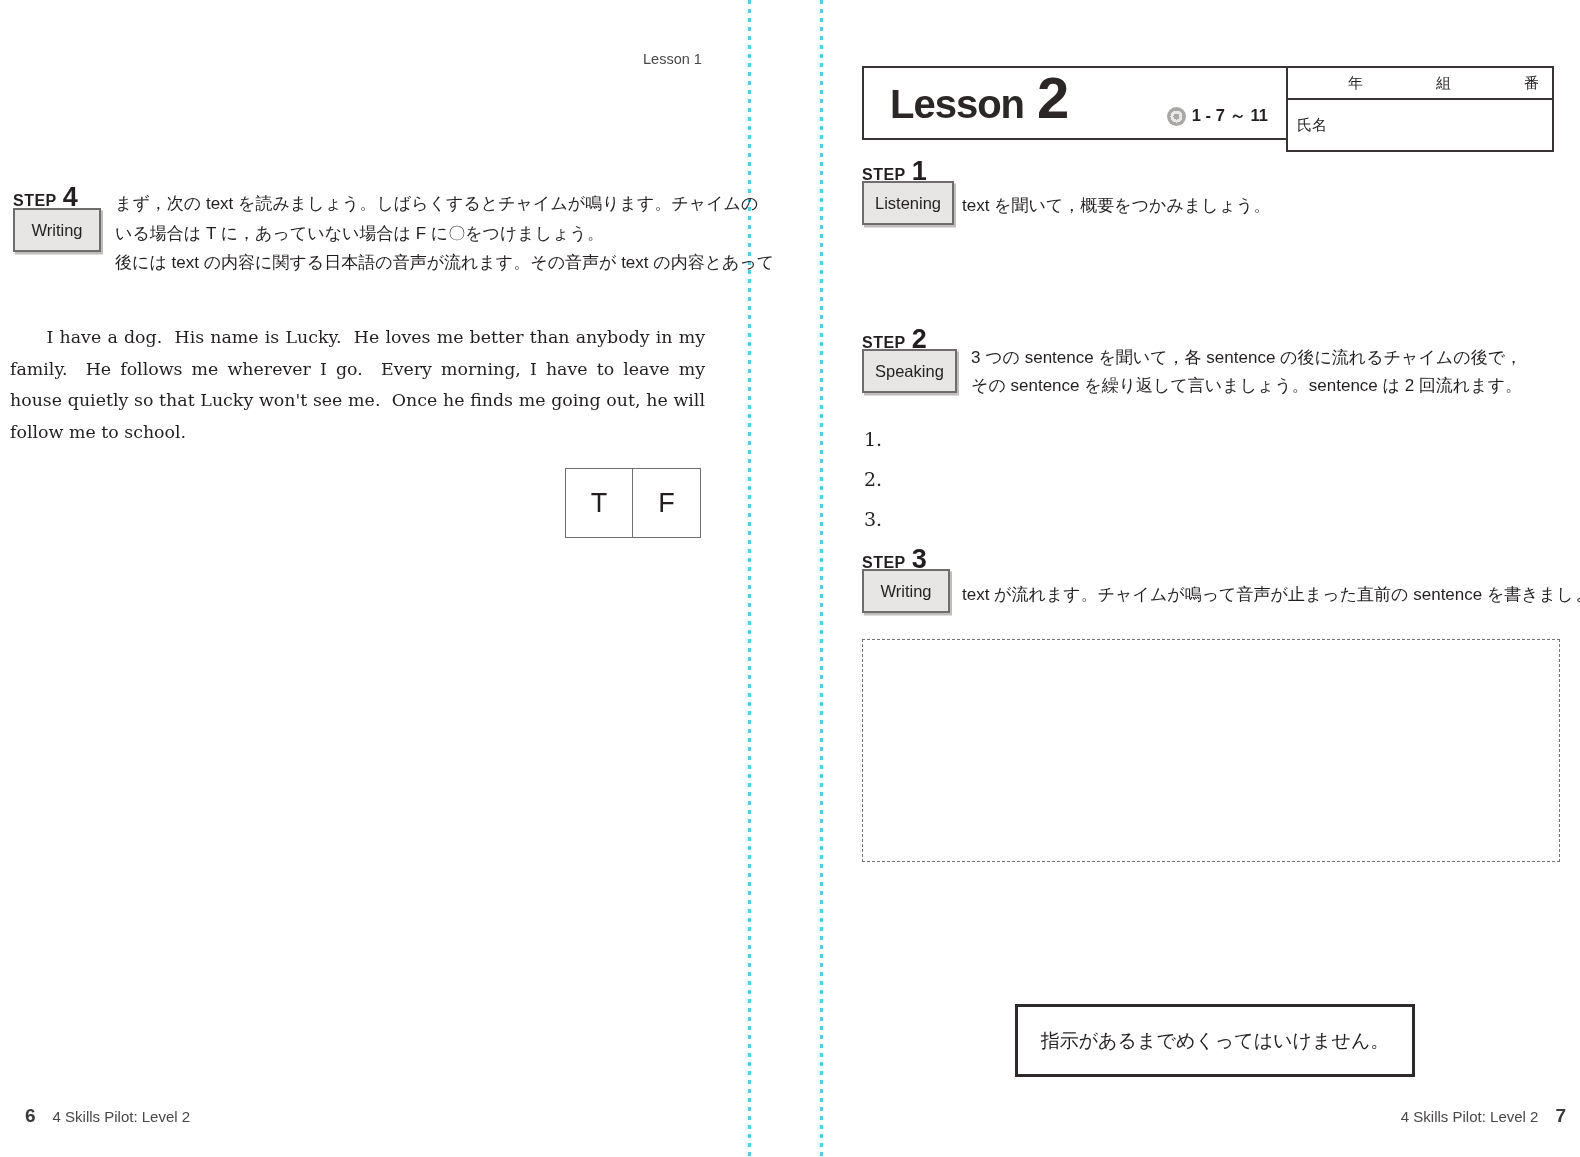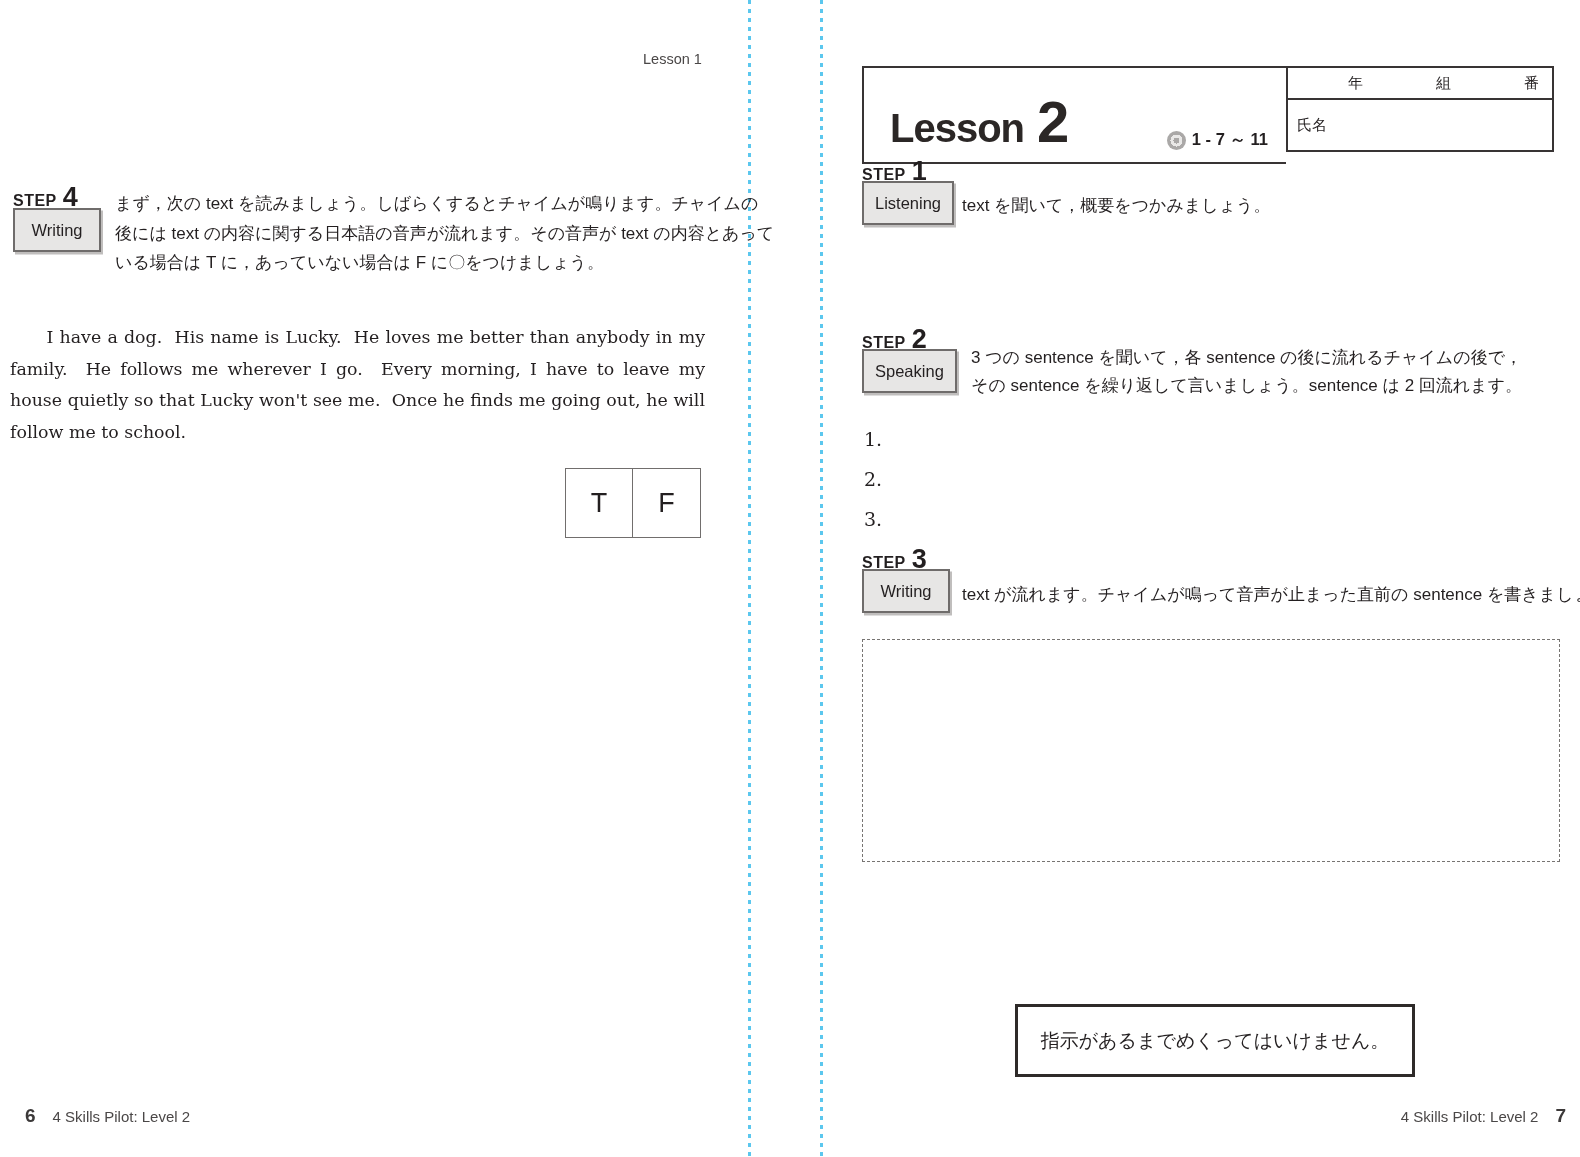--- a/index.html
+++ b/index.html
@@ -63,21 +63,21 @@
   }
   .tf-cell + .tf-cell{border-left:none;}
 
   
   .footer{display:flex;align-items:baseline;gap:17px;}
   .footer .pgnum{font-size:19px;font-weight:bold;color:#3c3939;}
   .footer .booktitle{font-size:15px;color:var(--ink_soft);}
 
   
   .lesson-box{
-    width:424px;height:98px;
+    width:424px;height:74px;
     border:2px solid var(--frame_border);border-right:none;
     position:absolute;background:#fff;
   }
   .lesson-title{position:absolute;left:26px;bottom:11px;display:flex;align-items:baseline;gap:13px;color:#2b2726;}
   .lesson-word{font-size:40px;font-weight:900;letter-spacing:-1px;}
   .lesson-number{font-size:58px;font-weight:900;line-height:0.8;}
   .cd-track{position:absolute;right:18px;bottom:11px;display:flex;align-items:center;gap:6px;}
   .cd-icon{
     width:19px;height:19px;border-radius:50%;
     background:radial-gradient(circle at 50% 50%, #aaa8a7 0 3px, #e9e8e7 3px 6px, #aaa8a7 6px 9.5px);
@@ -119,22 +119,22 @@
 
   <div class="abs step-head" style="left:13px;top:184px;">
     <span class="step-word">STEP</span>
     <span class="step-num">4</span>
   </div>
 
   <div class="abs skill-btn" style="left:13px;top:208px;width:87px;">Writing</div>
 
   <div class="abs jp-lines" style="left:115px;top:189px;">
     <div>まず，次の text を読みましょう。しばらくするとチャイムが鳴ります。チャイムの</div>
+    <div>いる場合は T に，あっていない場合は F に〇をつけましょう。</div>
     <div>後には text の内容に関する日本語の音声が流れます。その音声が text の内容とあって</div>
-    <div>いる場合は T に，あっていない場合は F に〇をつけましょう。</div>
   </div>
 
   <div class="abs passage" style="left:10px;top:322px;">I have a dog.  His name is Lucky.  He loves me better than anybody in my family.  He follows me wherever I go.  Every morning, I have to leave my house quietly so that Lucky won't see me.  Once he finds me going out, he will follow me to school.</div>
 
   <div class="abs tf-box" style="left:565px;top:468px;">
     <div class="tf-cell">T</div>
     <div class="tf-cell">F</div>
   </div>
 
   <div class="abs footer" style="left:25px;top:1105px;">

